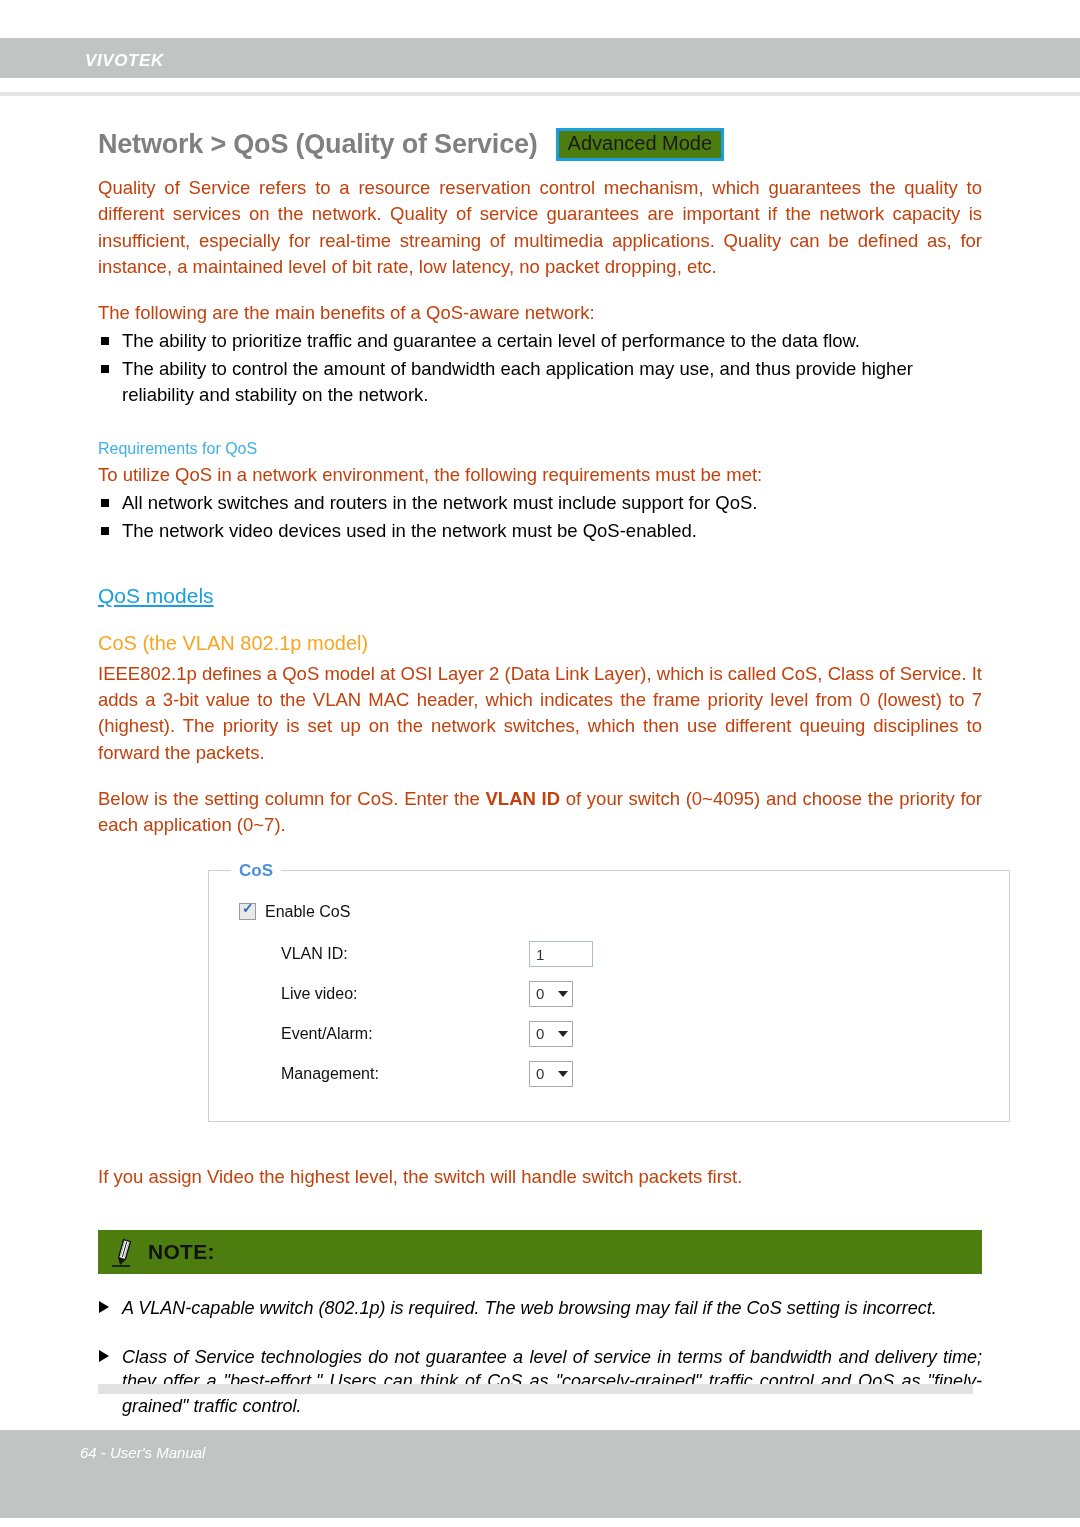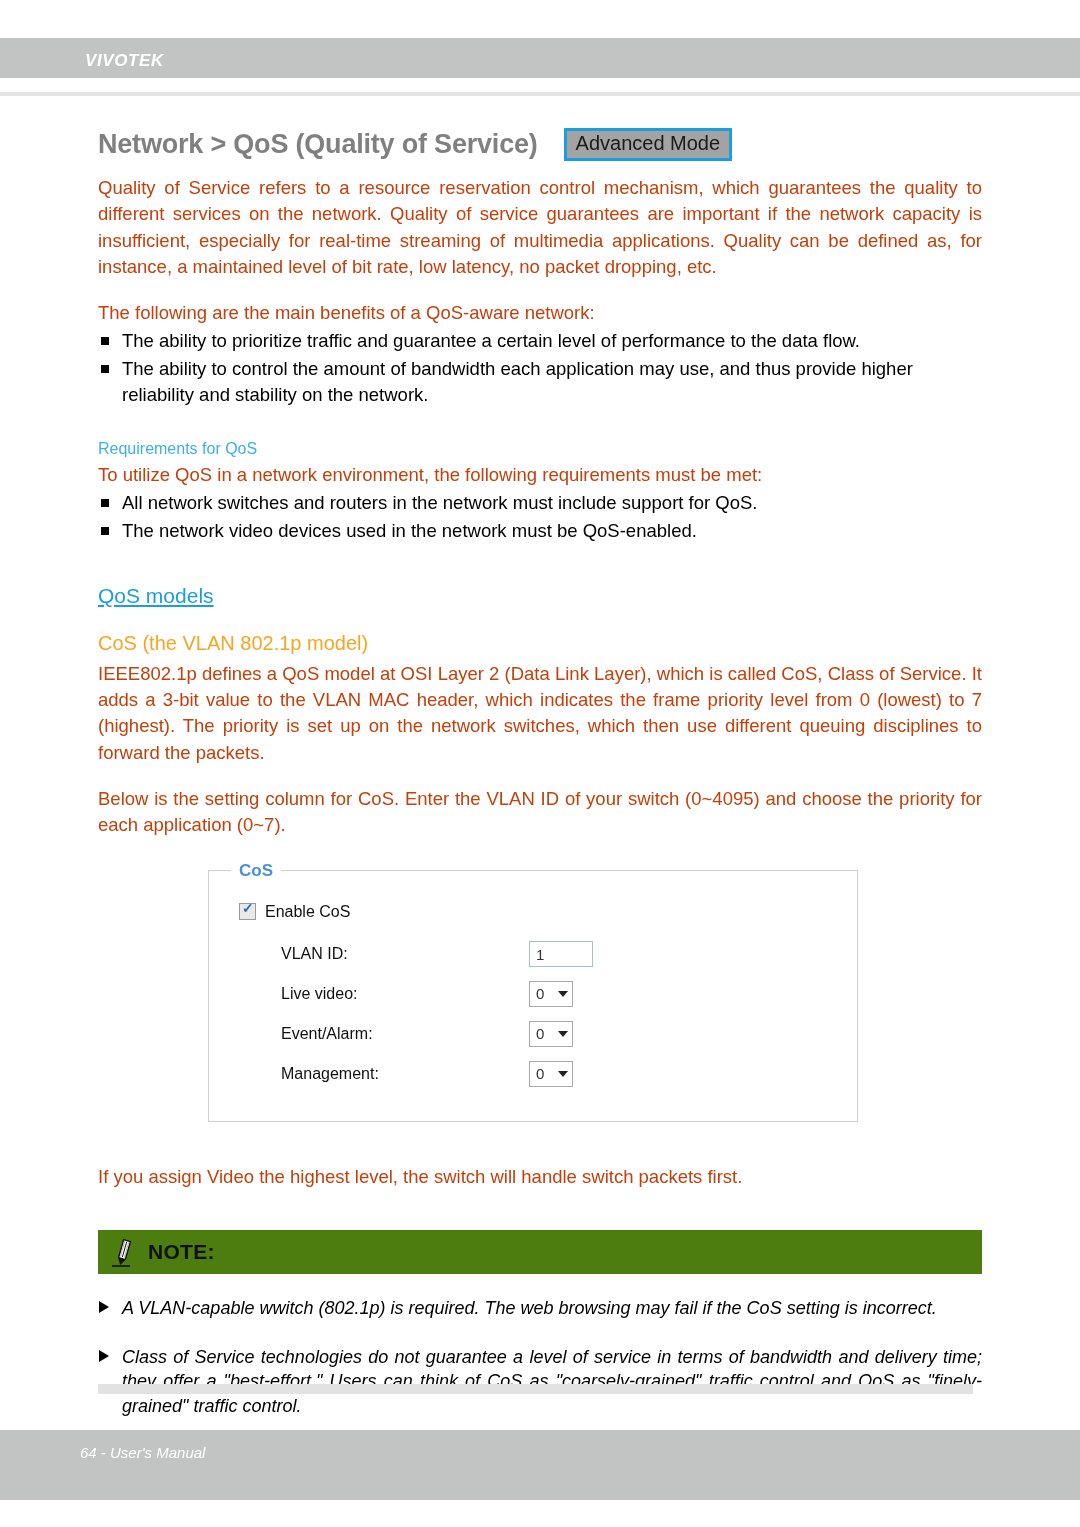--- a/index.html
+++ b/index.html
@@ -49,52 +49,52 @@
     position: absolute;
     left: 98px;
     top: 128px;
     width: 884px;
   }
 
   
   .page-title-row {
     display: flex;
     align-items: center;
-    gap: 26px;
+    gap: 18px;
     margin-bottom: 14px;
   }
   .page-title {
     font-size: 27px;
     font-weight: bold;
     color: #808080;
     letter-spacing: -0.2px;
     white-space: nowrap;
   }
   .mode-badge {
     display: inline-block;
-    background: #a3a3a3;
+    background: #4d7c0f;
     border: 3px solid #1b9ee0;
     color: #1a1a1a;
     font-size: 20px;
     padding: 1px 9px 3px 9px;
     line-height: 1.15;
     white-space: nowrap;
   }
 
   
   p.body {
     font-size: 18.5px;
     line-height: 1.42;
     margin: 0 0 20px 0;
     text-align: justify;
     color: #c2410c;
   }
   p.body.tight { margin-bottom: 2px; }
   p.body.nomargin { margin-bottom: 0; }
-  p.body b { font-weight: normal; }
+  p.body b { font-weight: bold; }
 
   
   ul.sq {
     list-style: none;
     margin: 0 0 0 0;
     padding: 0;
   }
   ul.sq li {
     position: relative;
     font-size: 18.5px;
@@ -130,21 +130,21 @@
   h3.sec-orange {
     font-size: 20px;
     font-weight: normal;
     color: #f5a623;
     margin: 0 0 6px 0;
   }
 
   
   .cos-panel-wrap {
     margin: 22px 0 0 110px;
-    width: 650px;
+    width: 802px;
   }
   fieldset.cos-panel {
     border: 1px solid #cfcfcf;
     margin: 0;
     padding: 16px 0 22px 0;
     background: #ffffff;
   }
   fieldset.cos-panel > legend {
     font-size: 17px;
     color: #4a90d9;
@@ -278,21 +278,21 @@
     top: 1384px;
     width: 875px;
     height: 10px;
     background: #e2e2e2;
   }
   .footer-bar {
     position: absolute;
     left: 0;
     top: 1430px;
     width: 1080px;
-    height: 70px;
+    height: 88px;
     background: #c2c4c3;
   }
   .footer-text {
     position: absolute;
     left: 80px;
     top: 14px;
     font-size: 15px;
     font-style: italic;
     color: #ffffff;
   }

